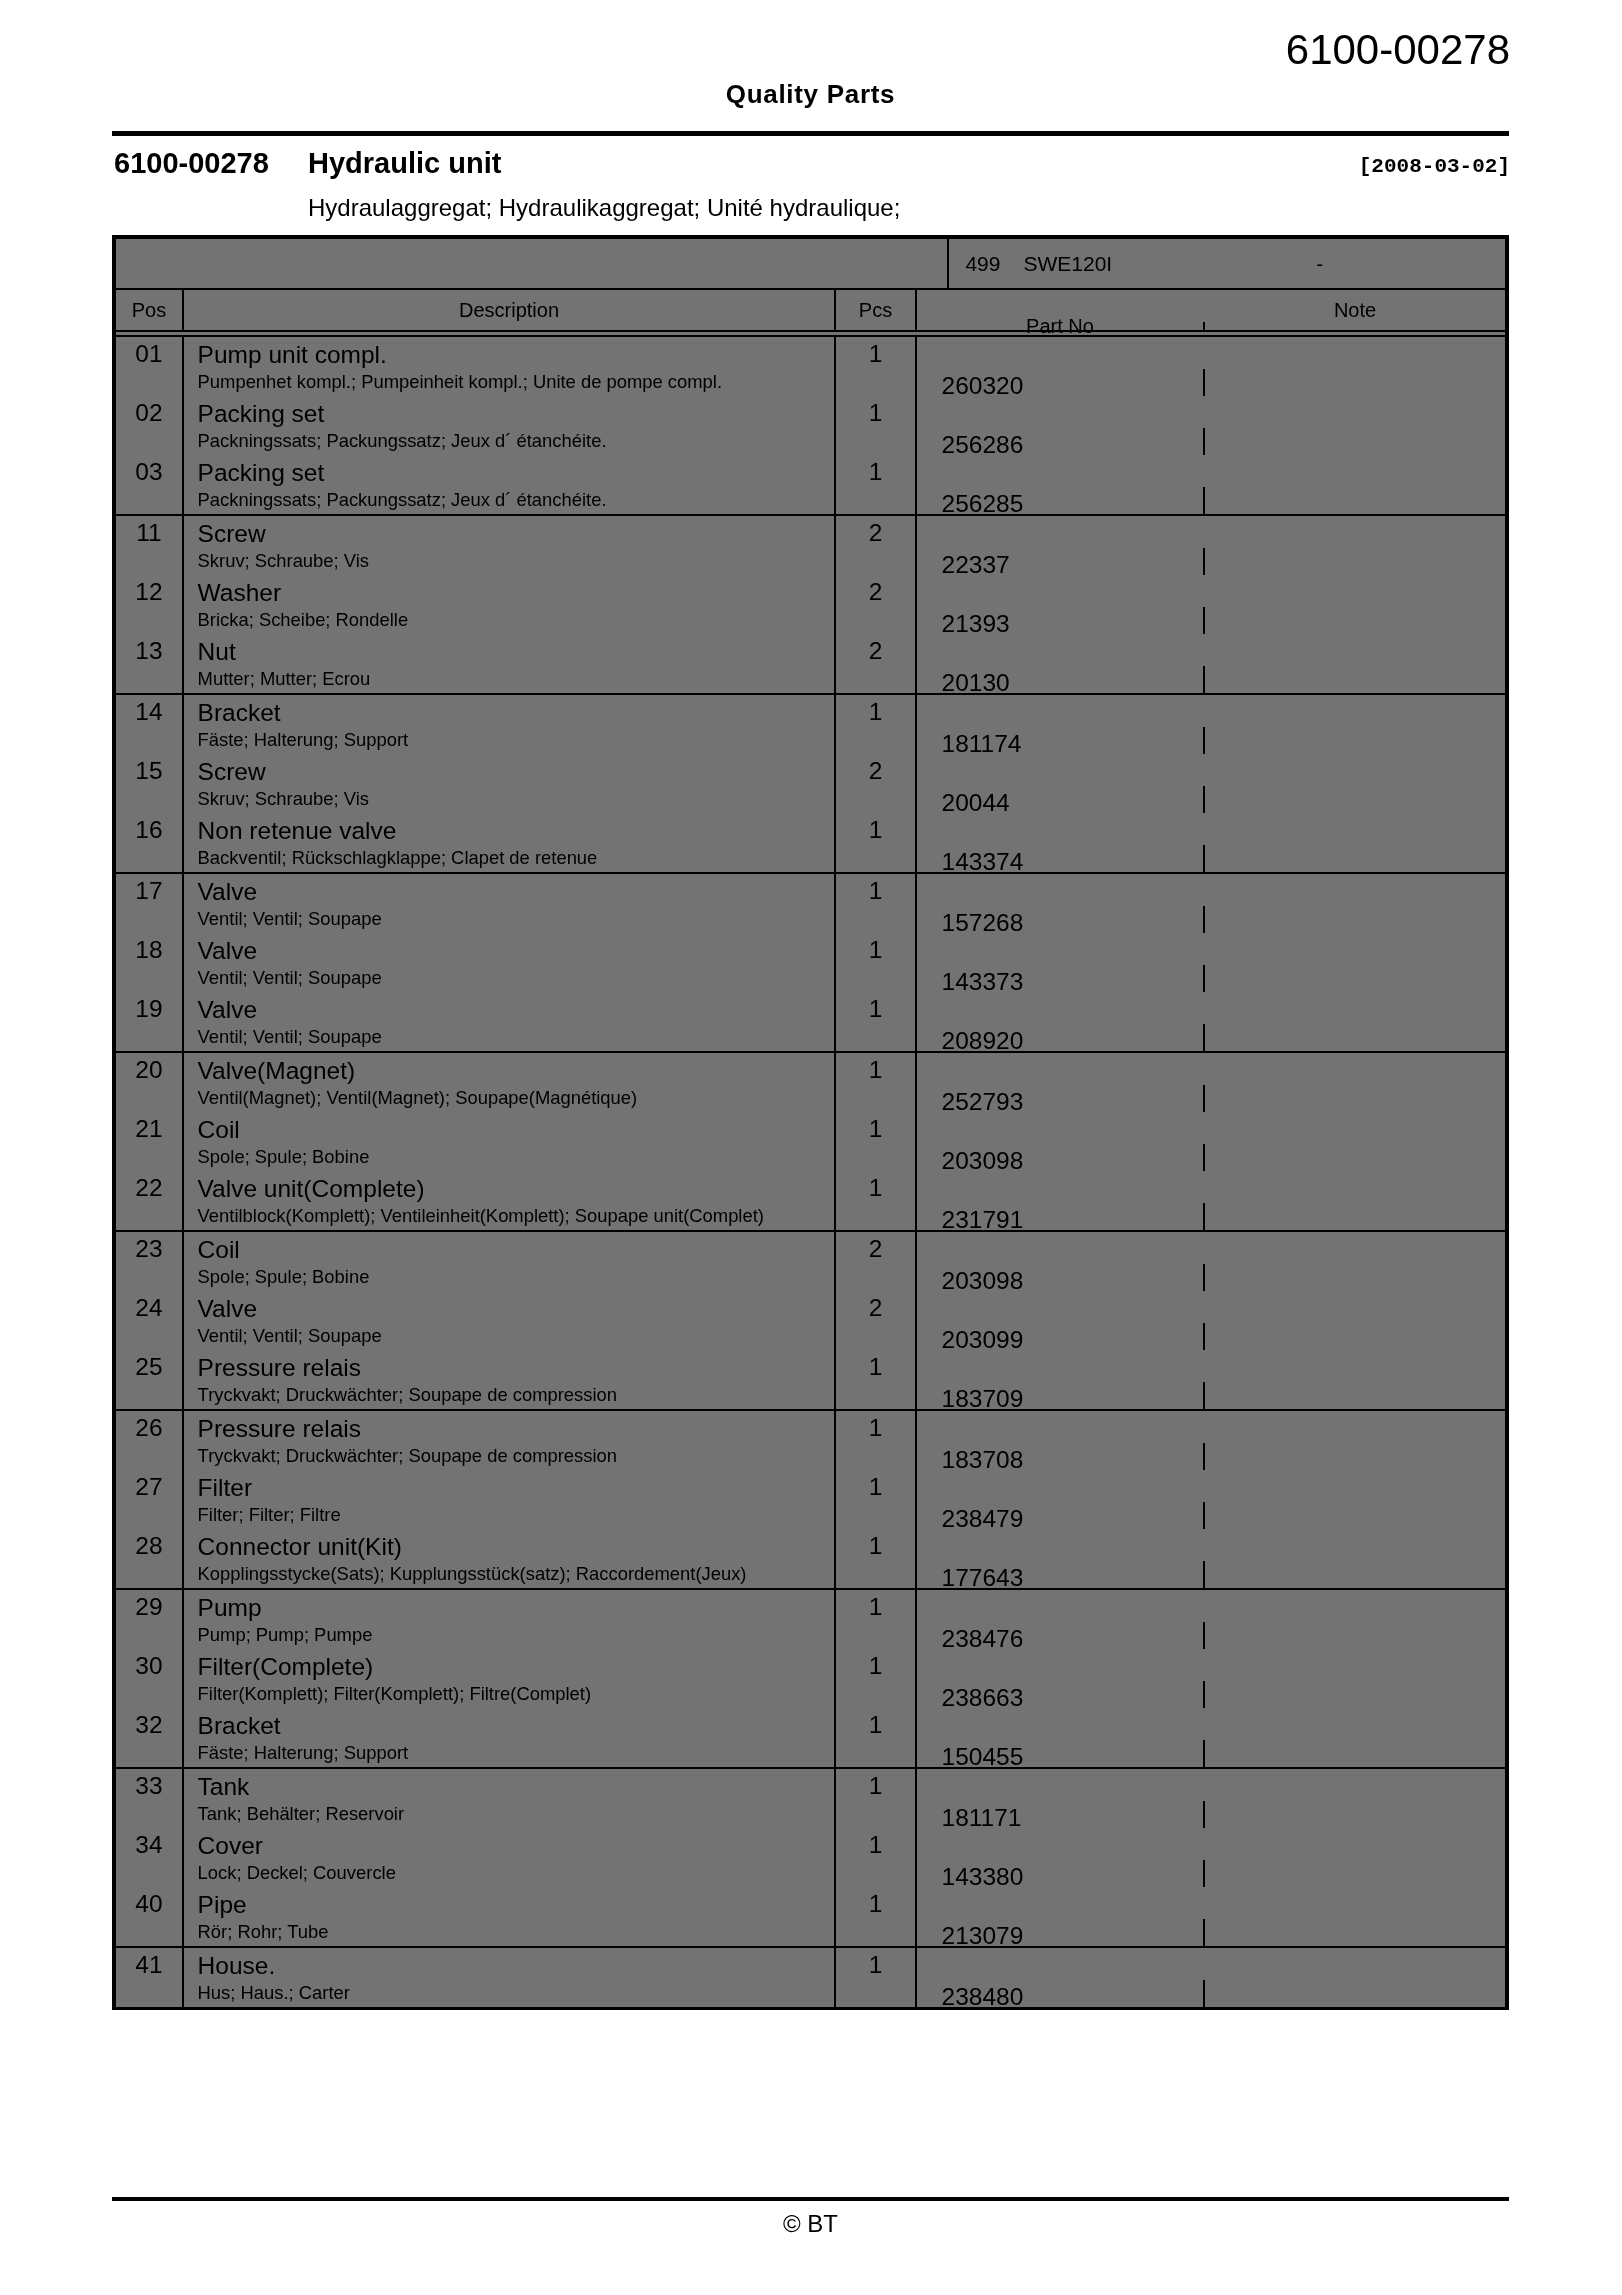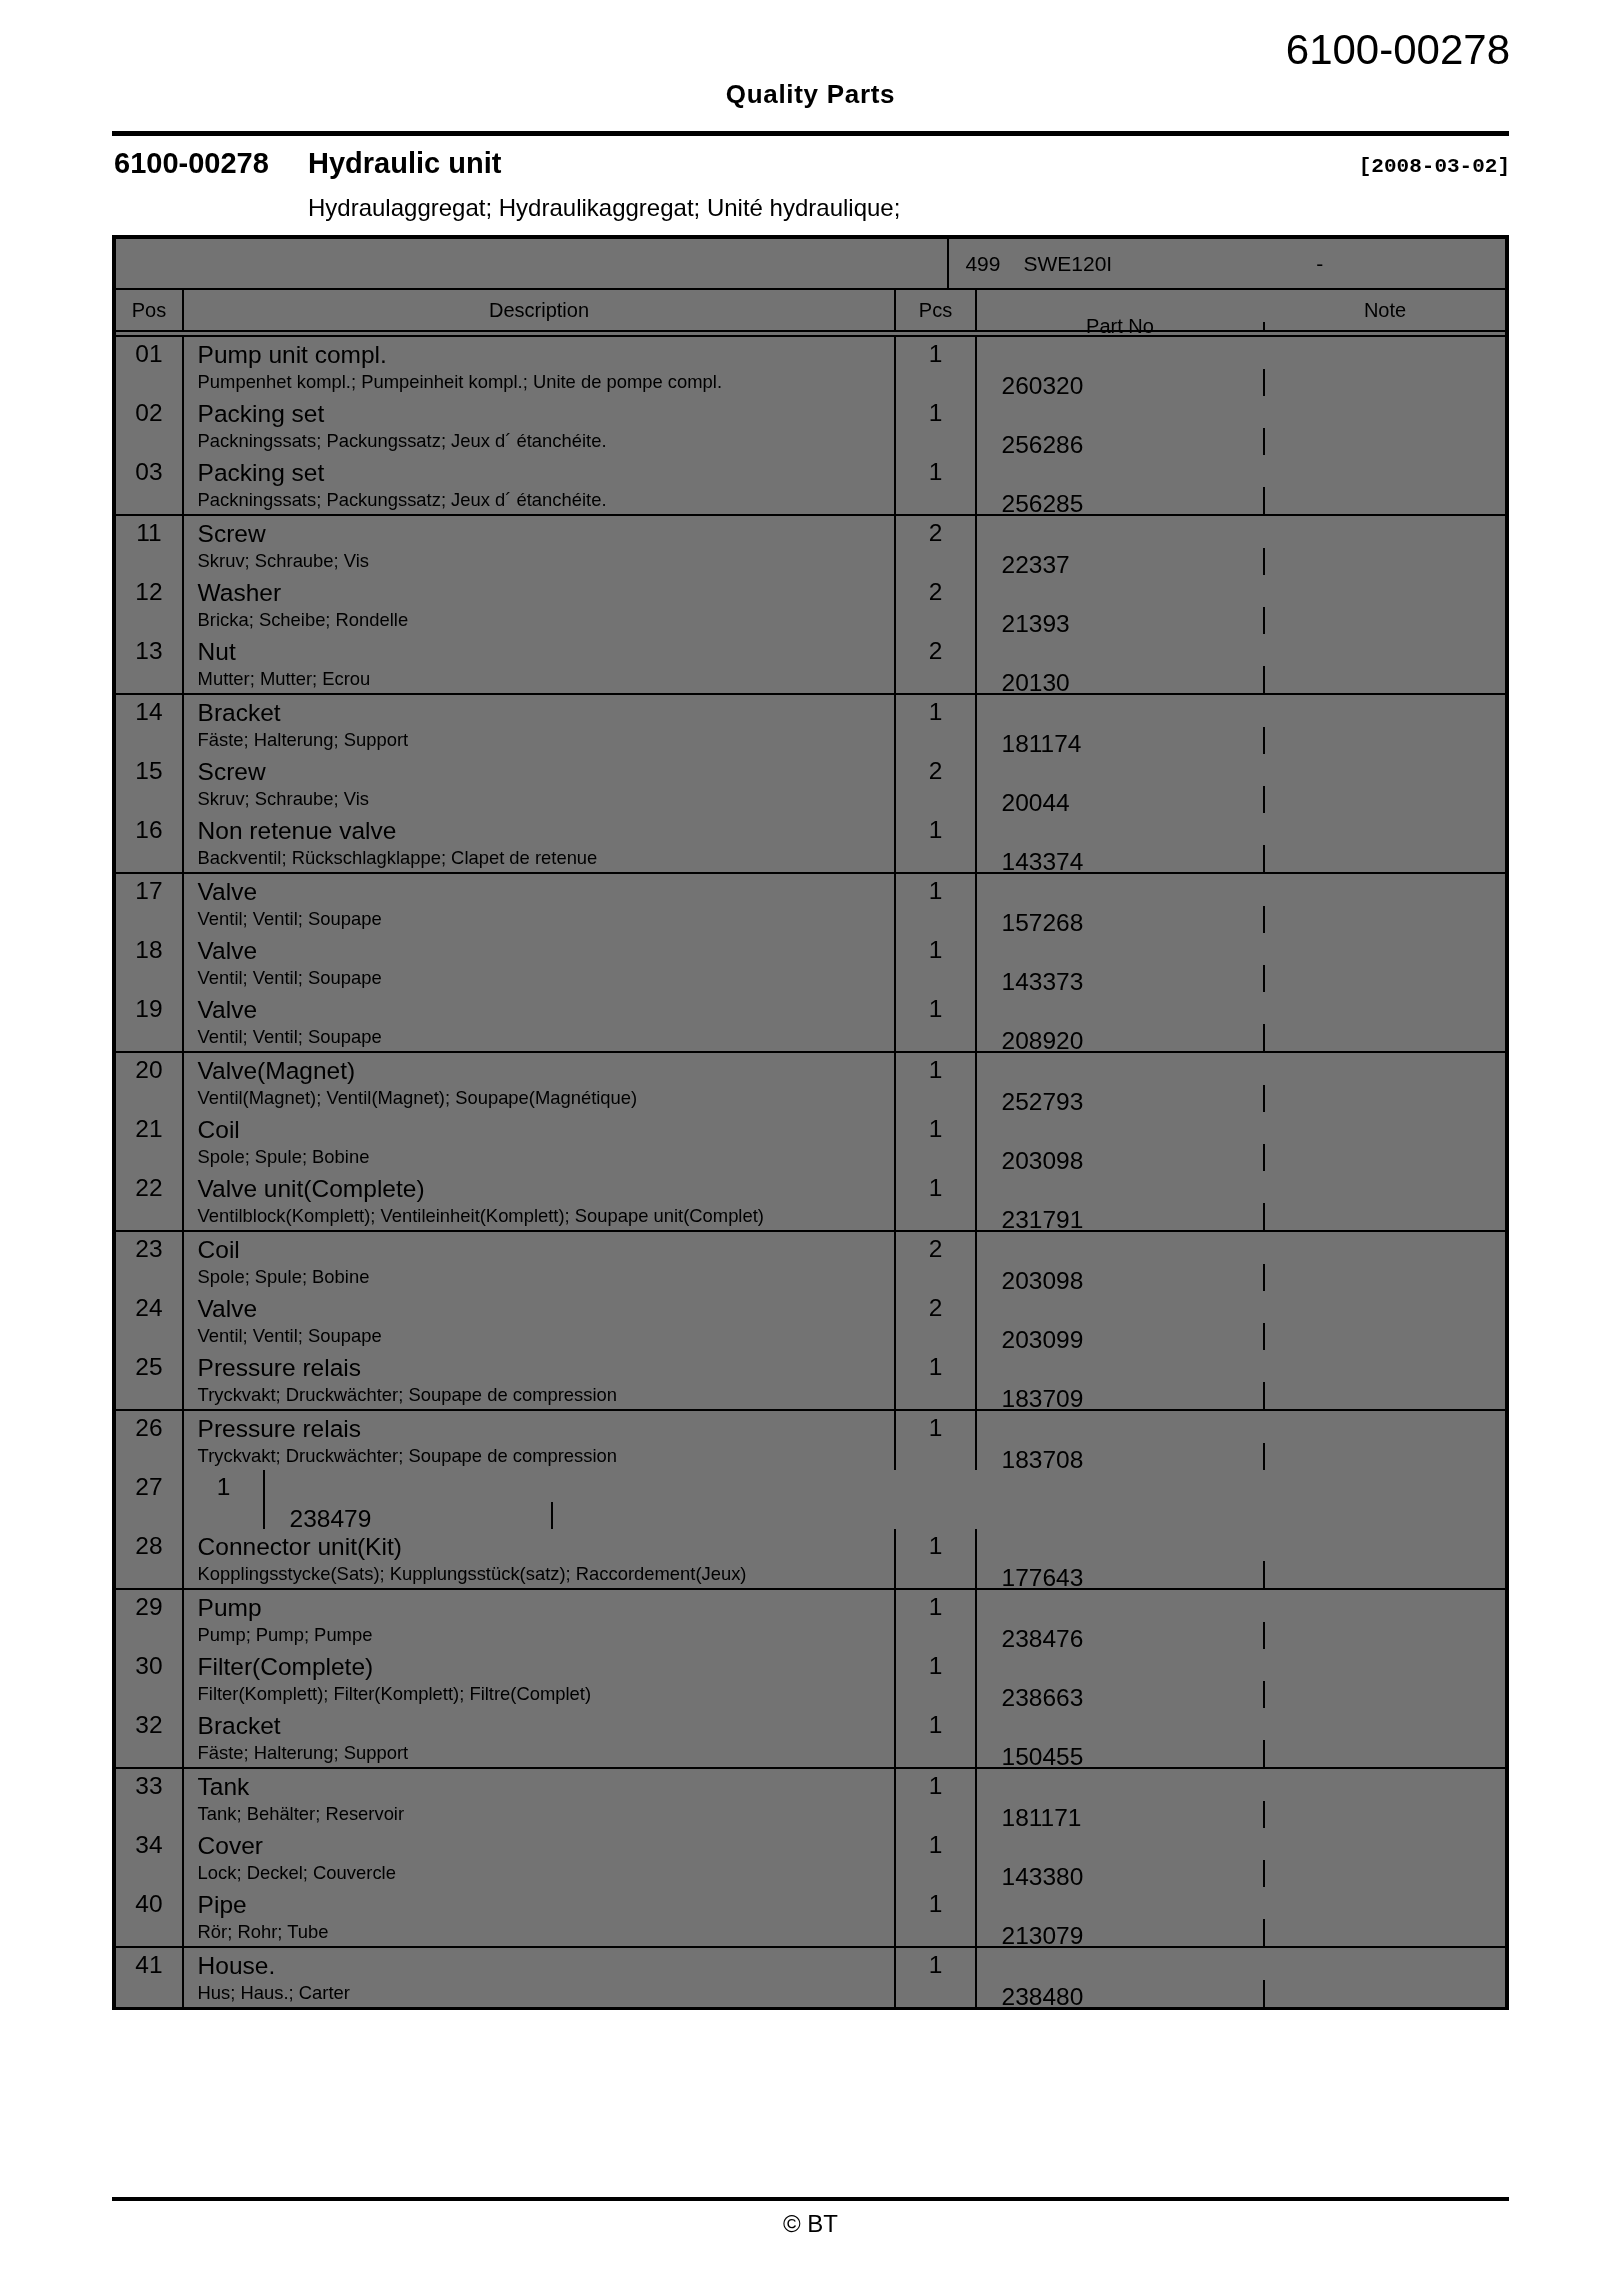--- a/index.html
+++ b/index.html
@@ -55,21 +55,21 @@
   .model-code{ margin-left:16.4px; }
   .model-name{ margin-left:23px; }
   .model-dash{ margin-left:204px; }
   .col-header{ display:flex; height:40px; }
   .col-header .c{ display:flex; align-items:center; justify-content:center;
      font-size:20px; }
   .dbl{ height:2.7px; border-top:2px solid #000; border-bottom:2px solid #000; }
   
   .c{ box-sizing:border-box; }
   .w-pos { width:68px;  border-right:2px solid #000; }
-  .w-desc{ width:712px;  border-right:2px solid #000; }
+  .w-desc{ width:652px;  border-right:2px solid #000; }
   .w-pcs { width:81px;   border-right:2px solid #000; }
   .w-part{ width:288px;  border-right:2px solid #000;margin-top:32px; }
   .w-note{ flex:1; border-right:none; }
   .group{ border-bottom:2.7px solid #000; }
   .group:last-child{ border-bottom:none; }
   .row{ display:flex; height:59px; }
   .row .c{ padding-top:3.4px; }
   .cell-pos{ text-align:center; font-size:24.5px; }
   .cell-desc{ padding-left:13.6px; }
   .desc-title{ font-size:24.5px; line-height:30px; }
@@ -321,20 +321,24 @@
             <div class="c w-desc cell-desc">
               <div class="desc-title">Pressure relais</div>
               <div class="desc-trans">Tryckvakt; Druckwächter; Soupape de compression</div>
             </div>
             <div class="c w-pcs cell-pcs"><span>1</span></div>
             <div class="c w-part cell-part"><span>183708</span></div>
             <div class="c w-note cell-note"><span></span></div>
           </div>
           <div class="row">
             <div class="c w-pos cell-pos"><span>27</span></div>
+            <div class="c w-desc cell-desc">
+              <div class="desc-title">Filter</div>
+              <div class="desc-trans">Filter; Filter; Filtre</div>
+            </div>
             <div class="c w-pcs cell-pcs"><span>1</span></div>
             <div class="c w-part cell-part"><span>238479</span></div>
             <div class="c w-note cell-note"><span></span></div>
           </div>
           <div class="row">
             <div class="c w-pos cell-pos"><span>28</span></div>
             <div class="c w-desc cell-desc">
               <div class="desc-title">Connector unit(Kit)</div>
               <div class="desc-trans">Kopplingsstycke(Sats); Kupplungsstück(satz); Raccordement(Jeux)</div>
             </div>

